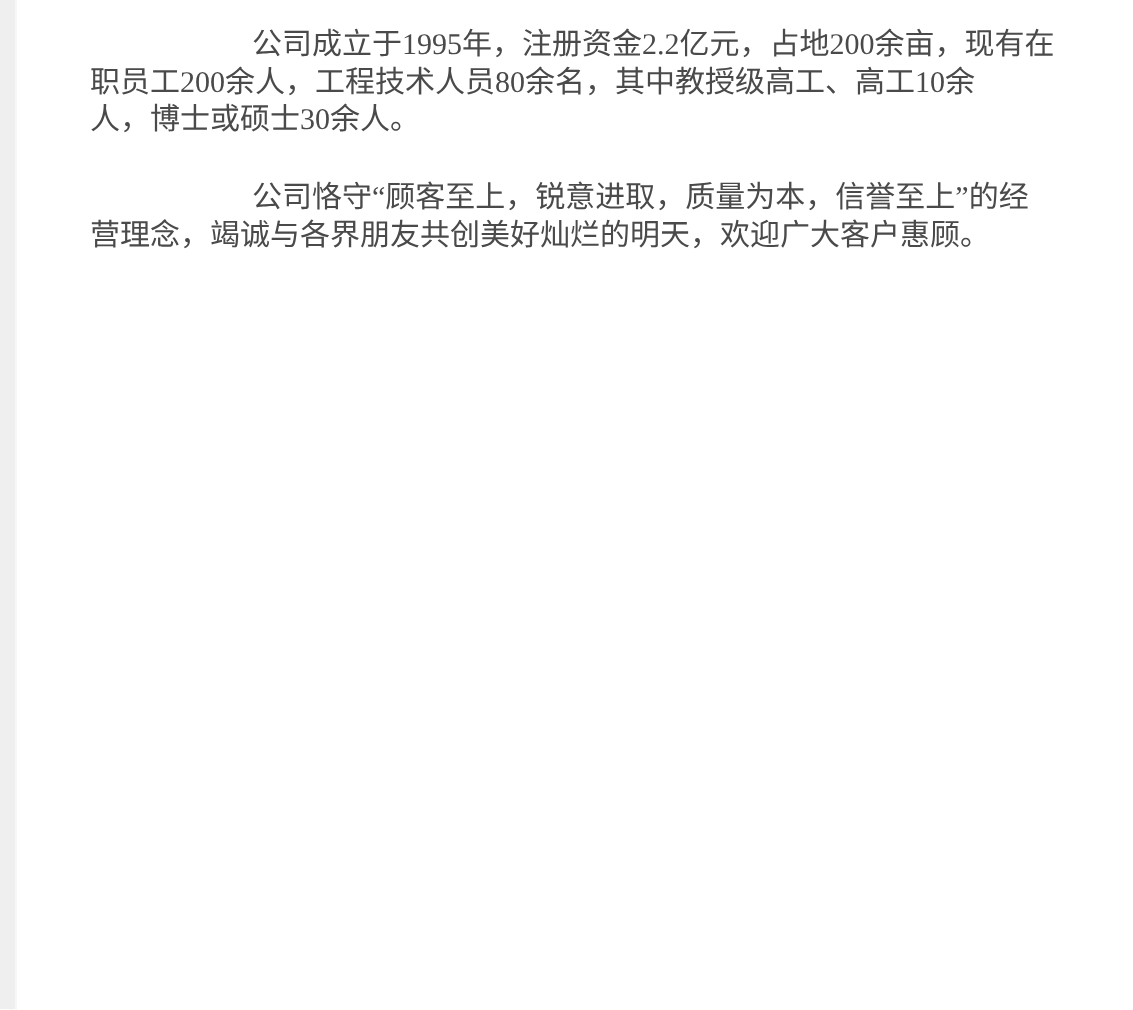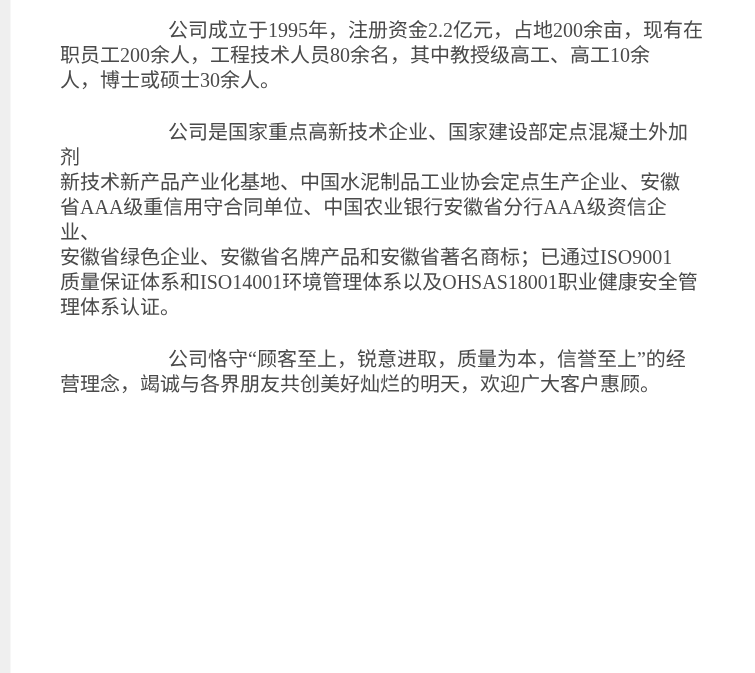--- a/index.html
+++ b/index.html
@@ -48,22 +48,16 @@
 </style>
 </head>
 <body>
 
 <div class="page">
   <div class="left-strip"></div>
   <main class="content">
     <p class="para">公司成立于1995年，注册资金2.2亿元，占地200余亩，现有在
 职员工200余人，工程技术人员80余名，其中教授级高工、高工10余
 人，博士或硕士30余人。</p>
-    <p class="para">公司是国家重点高新技术企业、国家建设部定点混凝土外加剂
-新技术新产品产业化基地、中国水泥制品工业协会定点生产企业、安徽
-省AAA级重信用守合同单位、中国农业银行安徽省分行AAA级资信企业、
-安徽省绿色企业、安徽省名牌产品和安徽省著名商标；已通过ISO9001
-质量保证体系和ISO14001环境管理体系以及OHSAS18001职业健康安全管
-理体系认证。</p>
     <p class="para">公司恪守“顾客至上，锐意进取，质量为本，信誉至上”的经
 营理念，竭诚与各界朋友共创美好灿烂的明天，欢迎广大客户惠顾。</p>
   </main>
 </div>
 
 </body></html>

